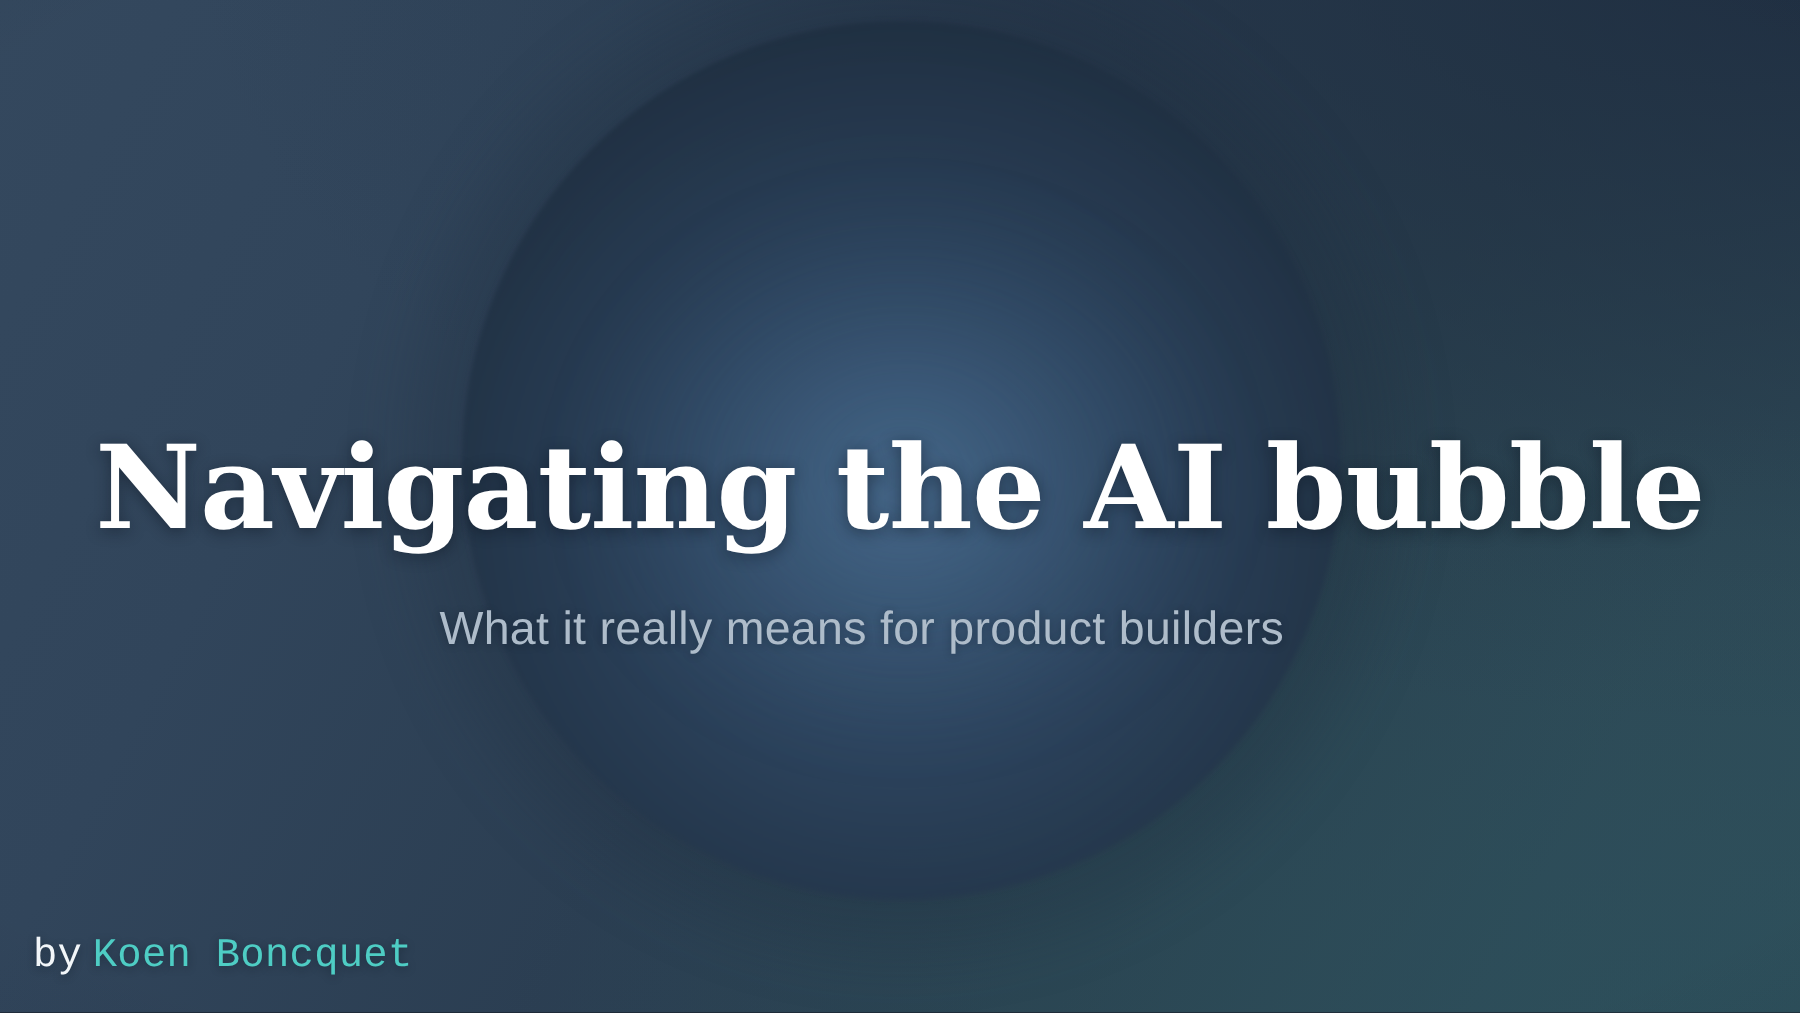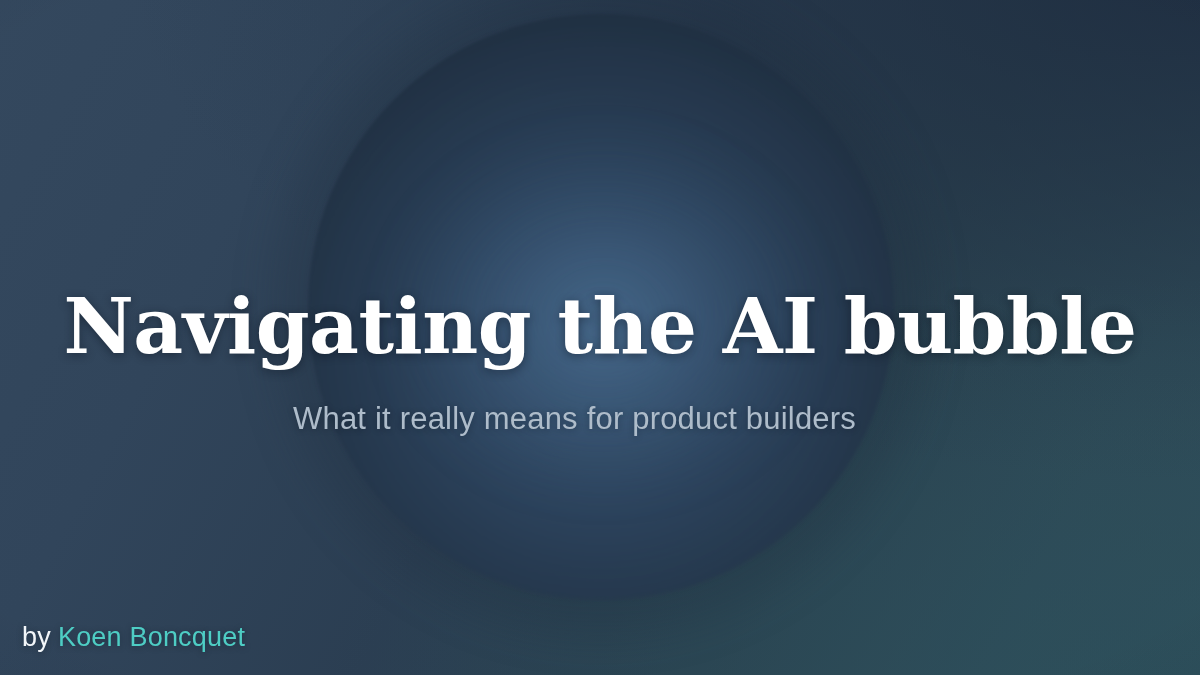--- a/index.html
+++ b/index.html
@@ -153,21 +153,21 @@
     line-height: 84px;
     letter-spacing: 0.2px;
     color: #aebcca;
     text-shadow: 0 1px 6px rgba(8, 16, 26, 0.30);
   }
 
   .byline {
     position: absolute;
     left: 22px;
     bottom: 22px;
-    font-family: Liberation Sans, sans-serif;
+    font-family: Liberation Mono, monospace;
     font-size: 27px;
     font-weight: 400;
     letter-spacing: 0.2px;
     white-space: nowrap;
     text-shadow: 0 1px 6px rgba(8, 16, 26, 0.35);
   }
   .byline-prefix { color: #f2f6f9; }
   .byline-author { color: #4ecdc4; margin-left: 7px; }
 </style>
 </head>

